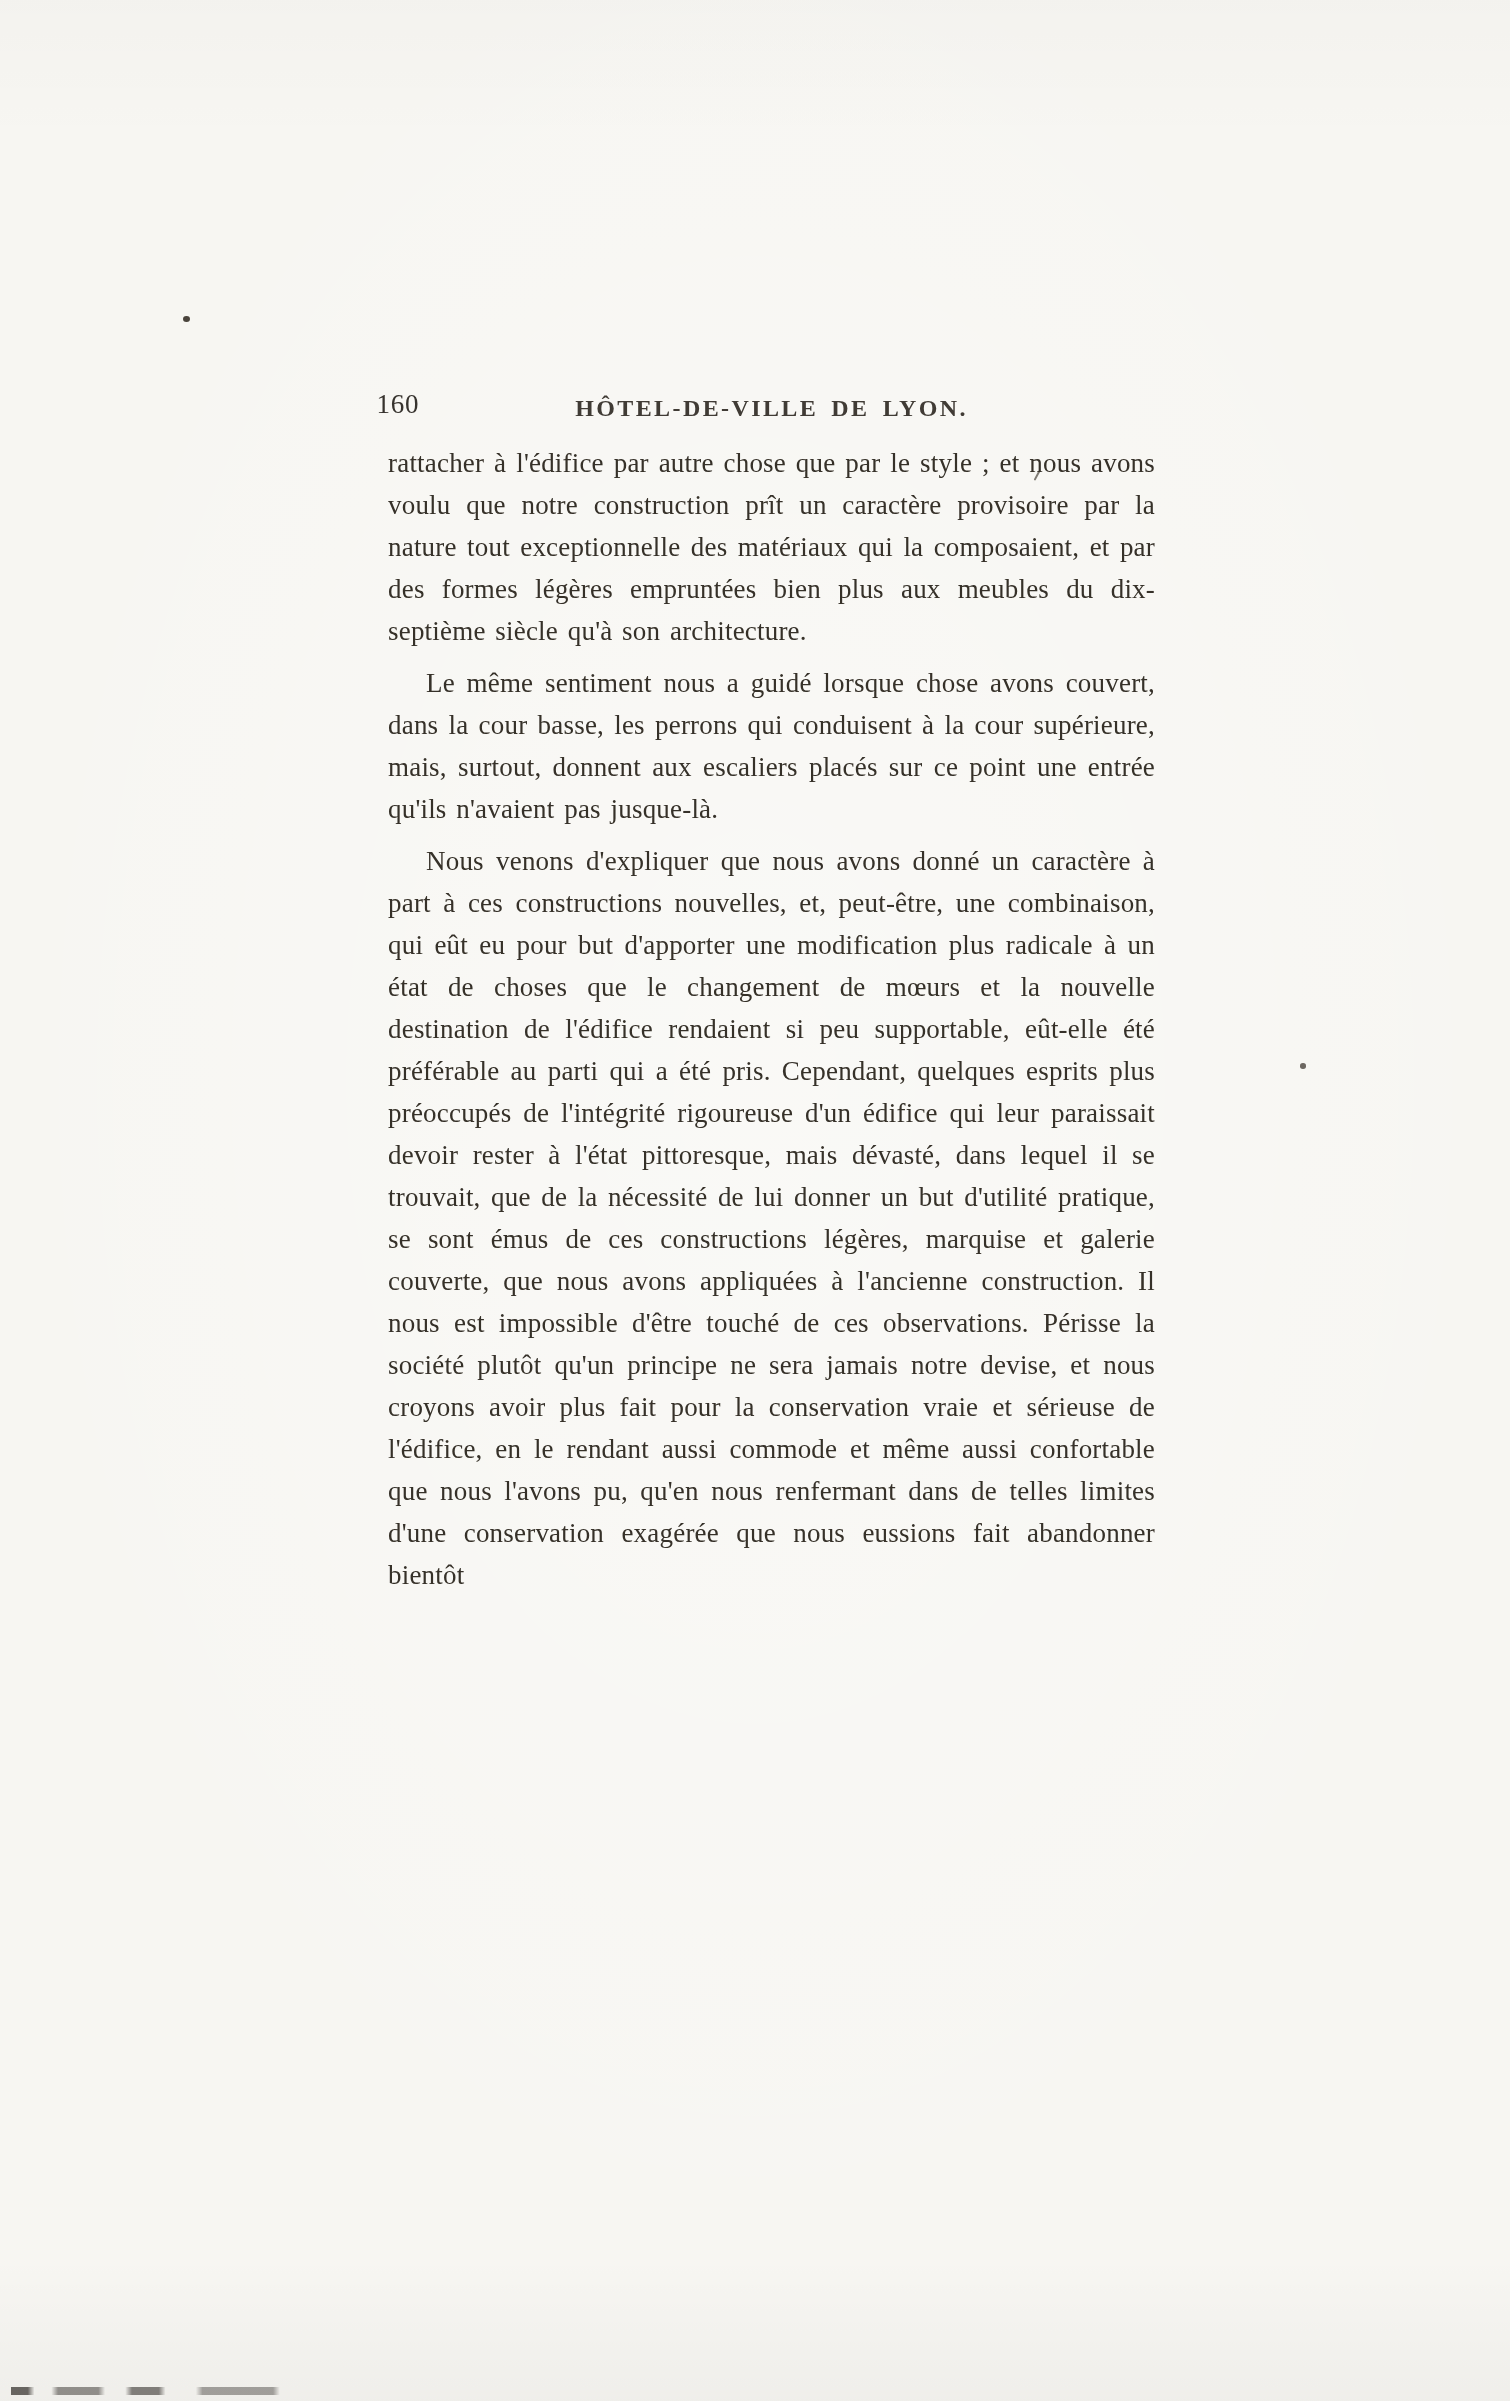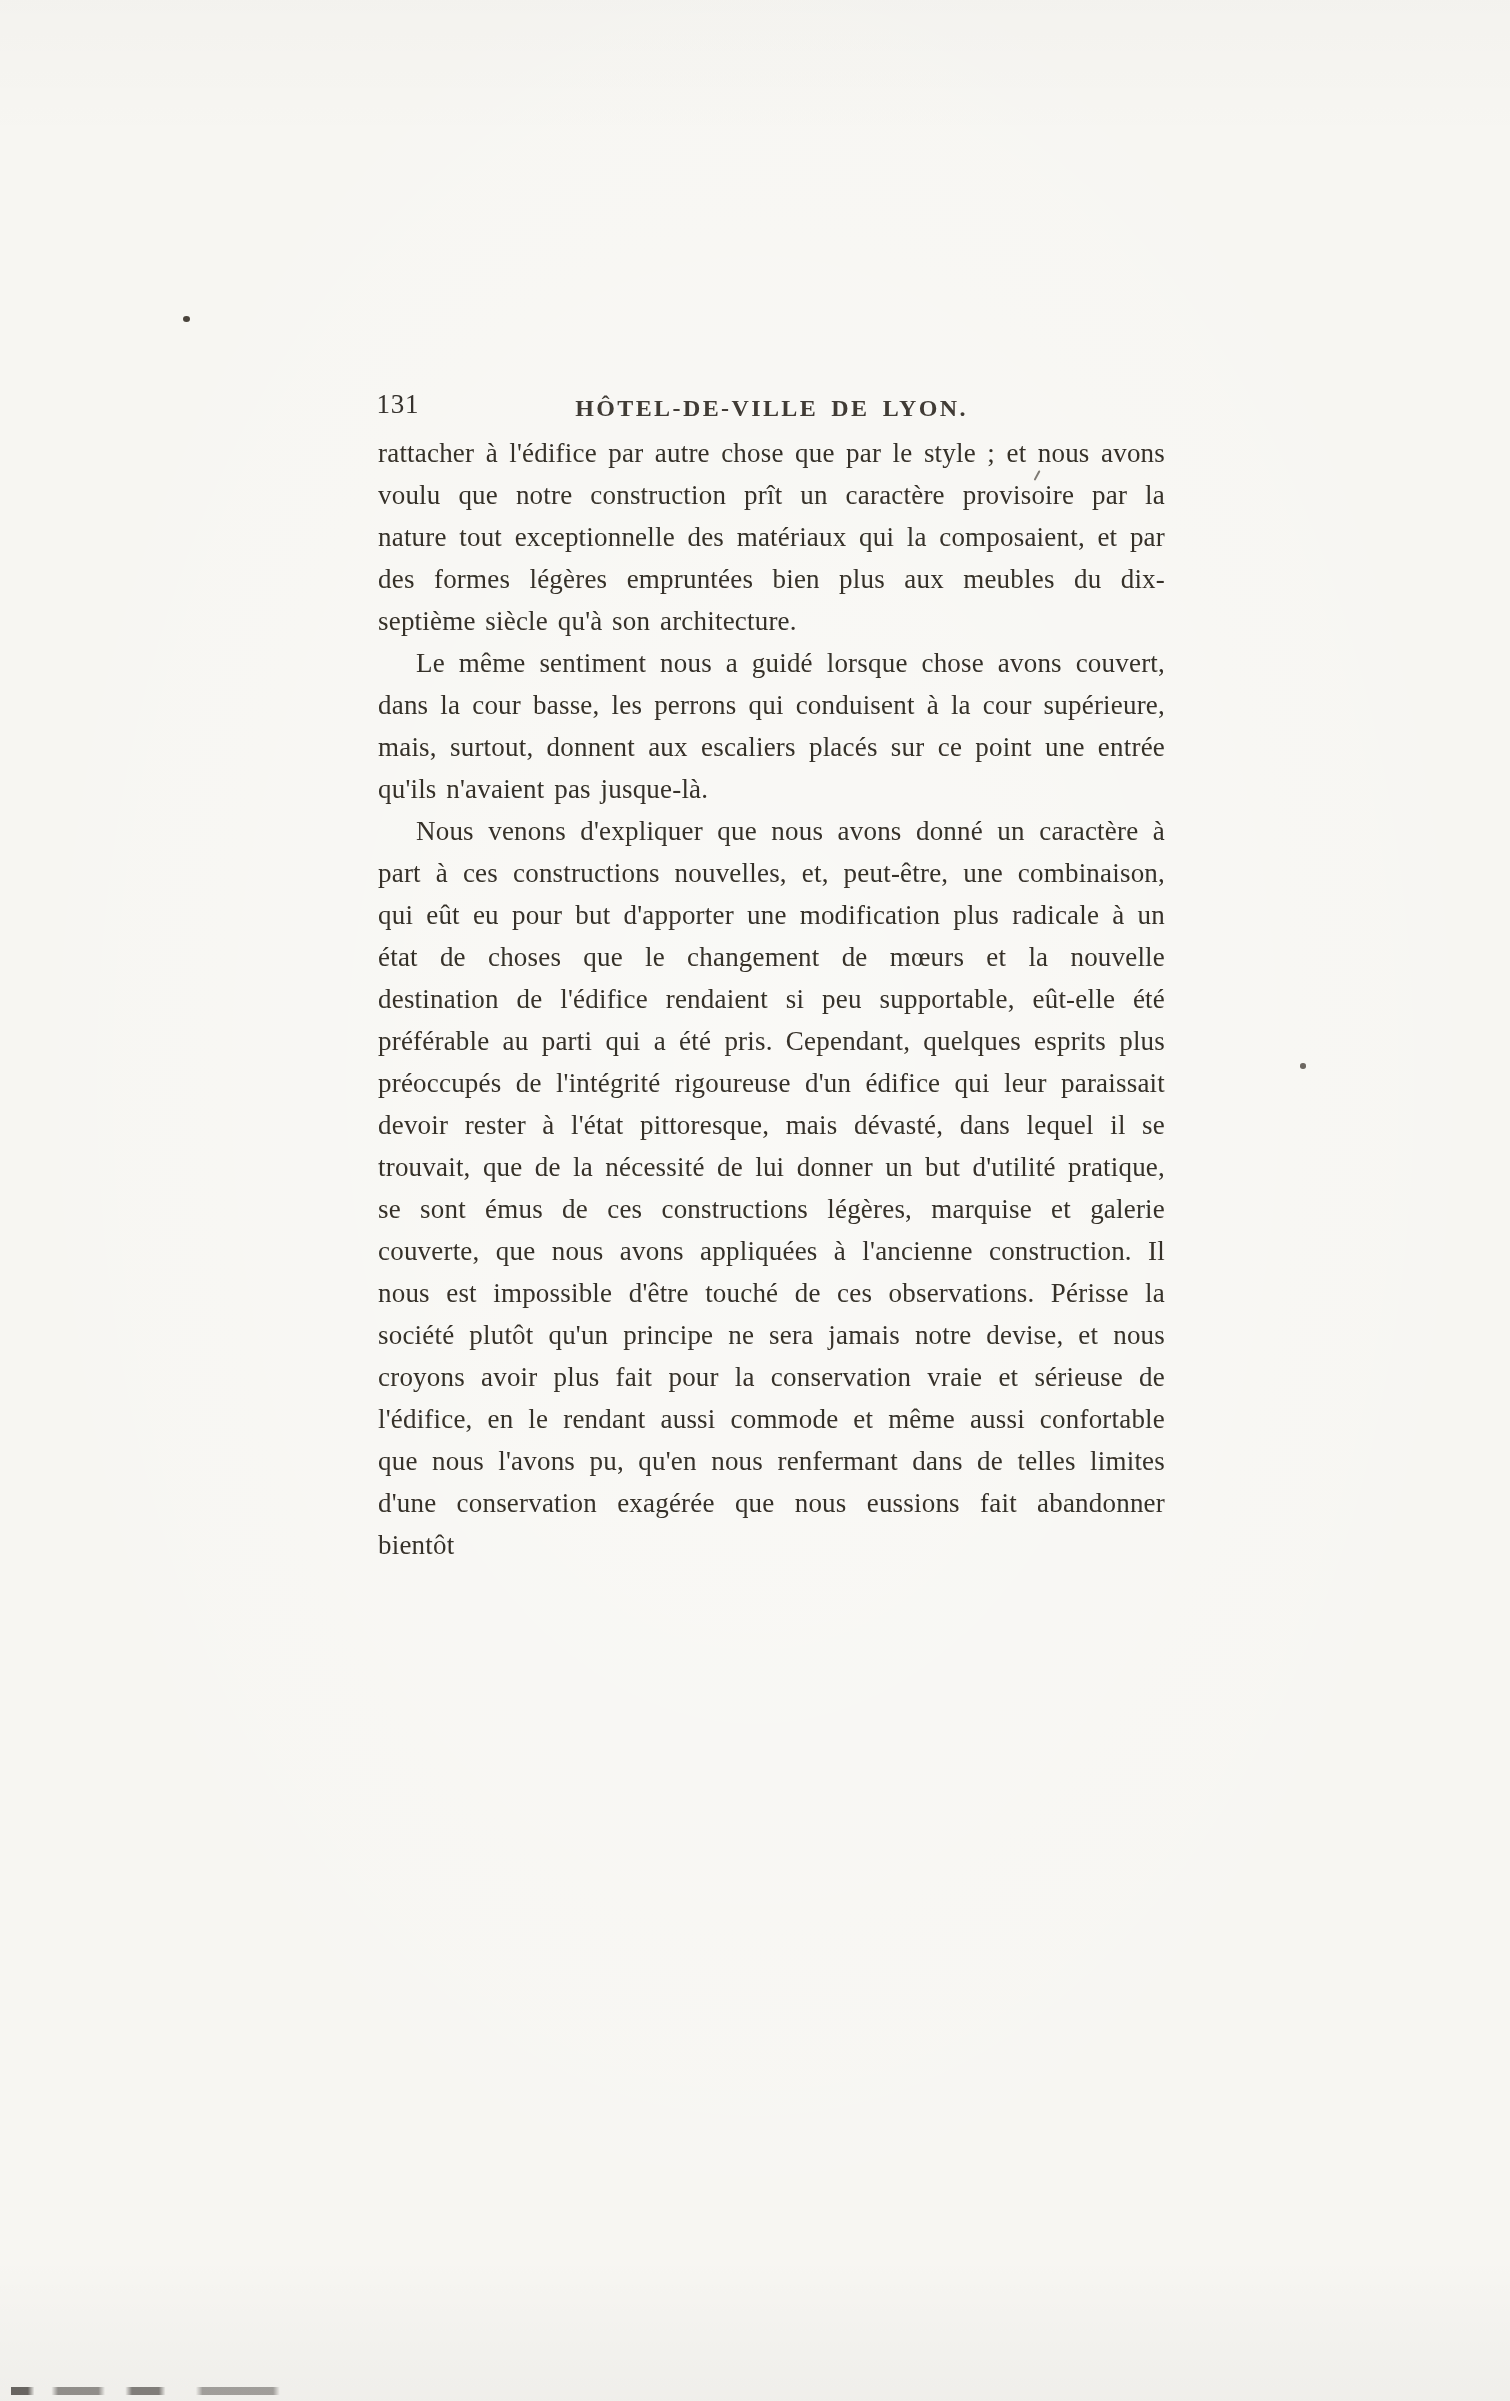--- a/index.html
+++ b/index.html
@@ -56,21 +56,21 @@
     left: 378px;
     width: 787px;
     font-size: 27px;
     line-height: 42px;
     text-align: justify;
     word-spacing: 2.8px;
     letter-spacing: 0.2px;
     color: #363129;
   }
   .body-text p {
-    margin: 0;
+    margin: 10px;
     text-indent: 38px;
   }
   .body-text p.continuation {
     text-indent: 0;
   }
   
   .speck {
     position: absolute;
     background: #4a443c;
     border-radius: 50%;
@@ -100,21 +100,21 @@
 <body>
 
 <div class="page">
 
   <span class="speck speck-1"></span>
   <span class="speck speck-2"></span>
   <span class="speck speck-3"></span>
   <span class="edge-smudge"></span>
 
   <div class="header-row">
-    <span class="page-number">131</span>
+    <span class="page-number">160</span>
     <span class="running-head">HÔTEL-DE-VILLE DE LYON.</span>
   </div>
 
   <div class="body-text">
     <p class="continuation">rattacher à l'édifice par autre chose que par le style ; et nous avons voulu que notre construction prît un caractère provisoire par la nature tout exceptionnelle des matériaux qui la composaient, et par des formes légères empruntées bien plus aux meubles du dix-septième siècle qu'à son architecture.</p>
     <p>Le même sentiment nous a guidé lorsque chose avons couvert, dans la cour basse, les perrons qui conduisent à la cour supérieure, mais, surtout, donnent aux escaliers placés sur ce point une entrée qu'ils n'avaient pas jusque-là.</p>
     <p>Nous venons d'expliquer que nous avons donné un caractère à part à ces constructions nouvelles, et, peut-être, une combinaison, qui eût eu pour but d'apporter une modification plus radicale à un état de choses que le changement de mœurs et la nouvelle destination de l'édifice rendaient si peu supportable, eût-elle été préférable au parti qui a été pris. Cependant, quelques esprits plus préoccupés de l'intégrité rigoureuse d'un édifice qui leur paraissait devoir rester à l'état pittoresque, mais dévasté, dans lequel il se trouvait, que de la nécessité de lui donner un but d'utilité pratique, se sont émus de ces constructions légères, marquise et galerie couverte, que nous avons appliquées à l'ancienne construction. Il nous est impossible d'être touché de ces observations. Périsse la société plutôt qu'un principe ne sera jamais notre devise, et nous croyons avoir plus fait pour la conservation vraie et sérieuse de l'édifice, en le rendant aussi commode et même aussi confortable que nous l'avons pu, qu'en nous renfermant dans de telles limites d'une conservation exagérée que nous eussions fait abandonner bientôt</p>
   </div>
 
 </div>

